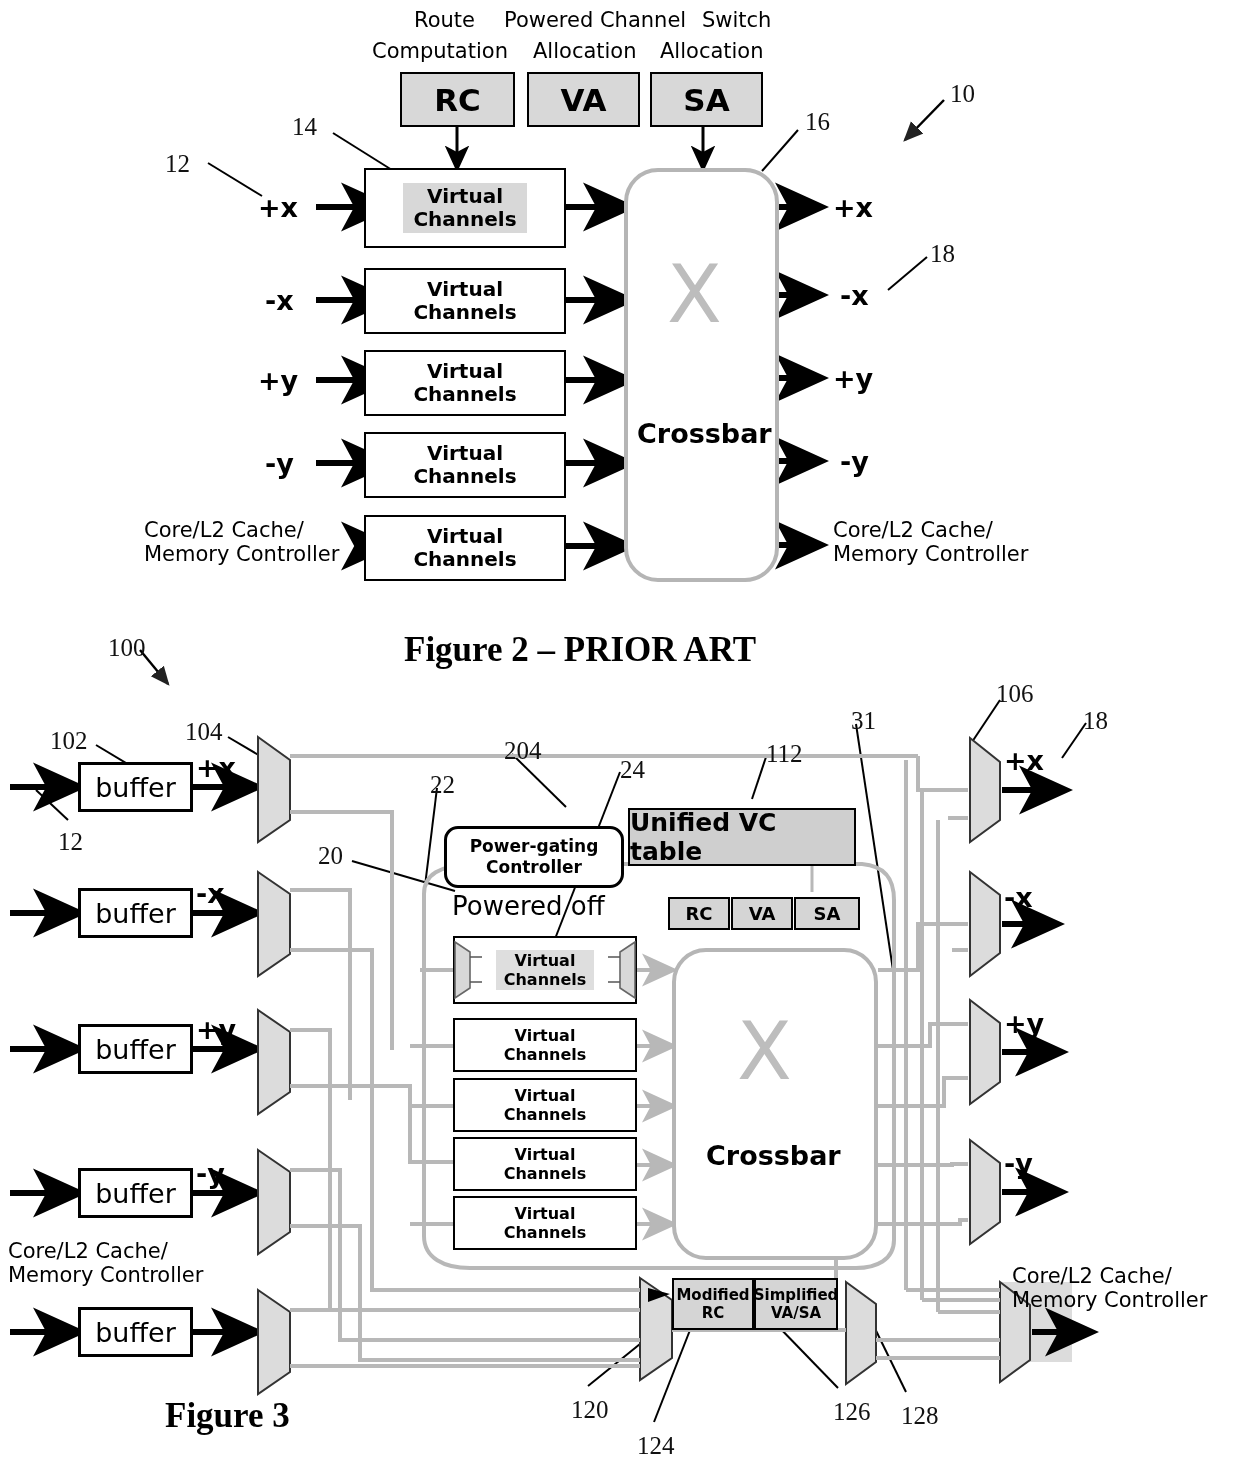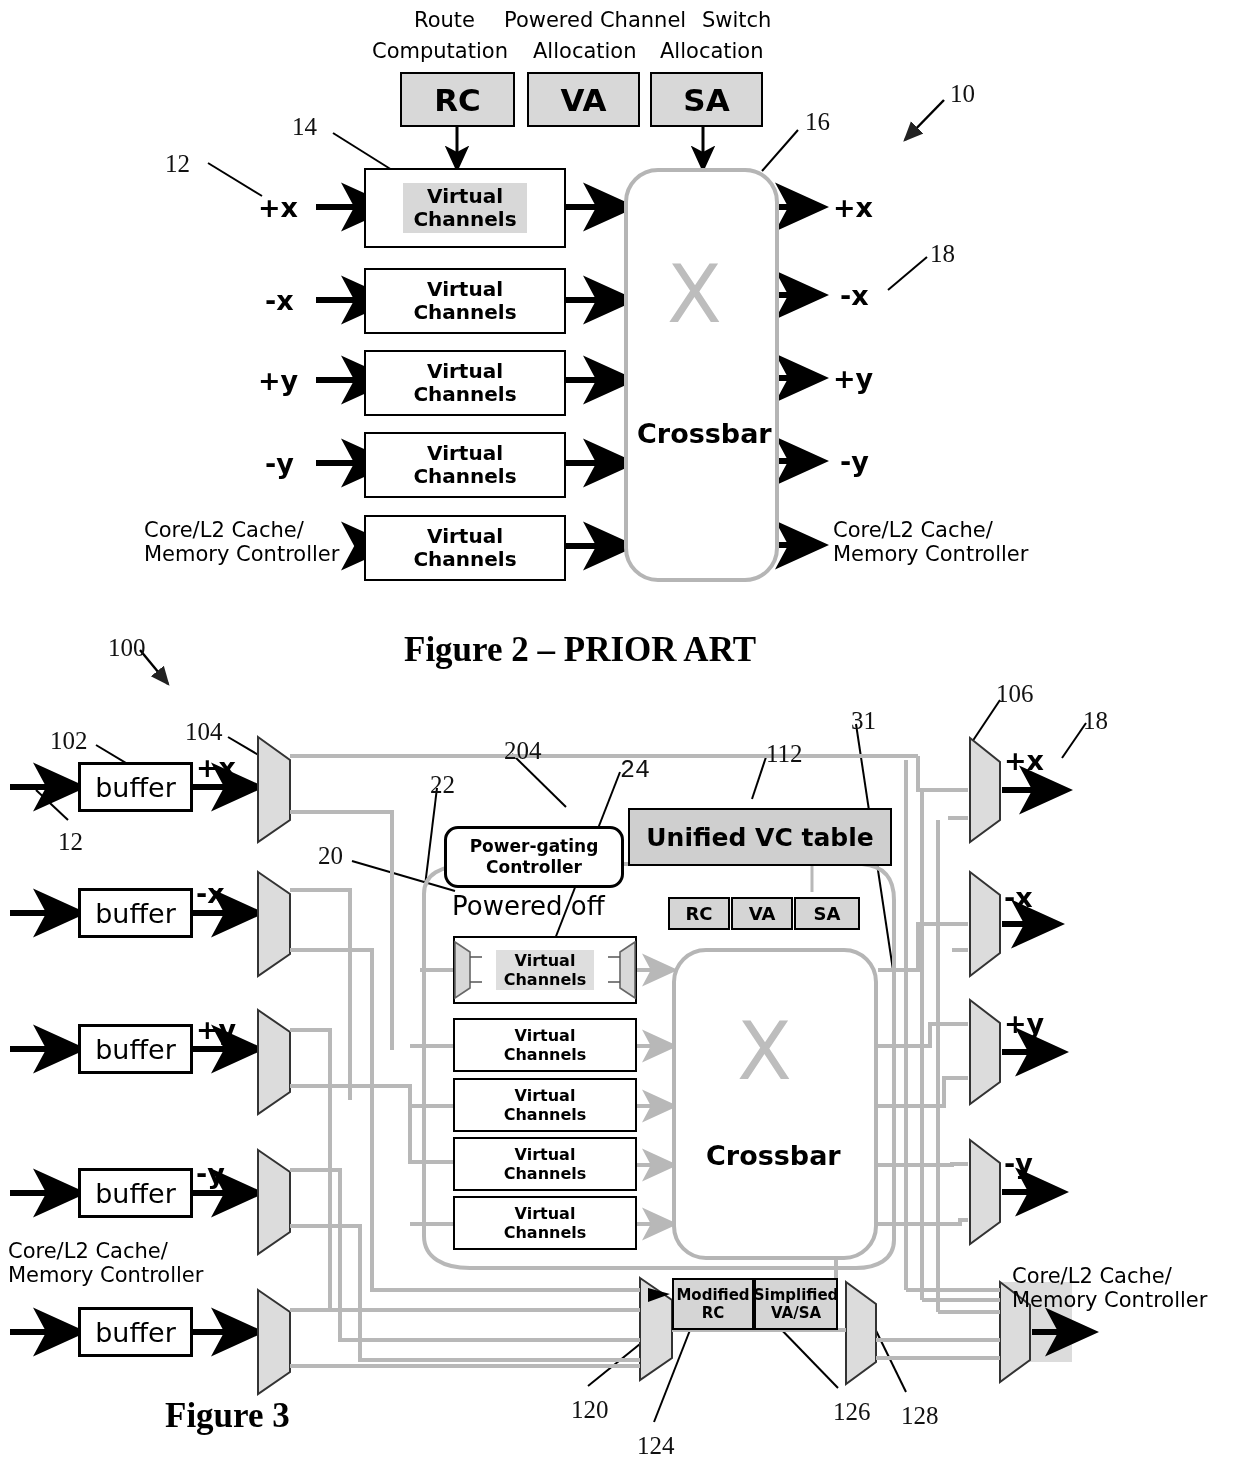--- a/index.html
+++ b/index.html
@@ -412,21 +412,21 @@
 
   <div class="figcap" style="left:404px; top:630px;">Figure 2 – PRIOR ART</div>
 
   <div class="refnum" style="left:108px; top:634px;">100</div>
   <div class="refnum" style="left:50px;  top:727px;">102</div>
   <div class="refnum" style="left:185px; top:718px;">104</div>
   <div class="refnum" style="left:58px;  top:828px;">12</div>
   <div class="refnum" style="left:318px; top:842px;">20</div>
   <div class="refnum" style="left:430px; top:771px;">22</div>
   <div class="refnum" style="left:504px; top:737px;">204</div>
-  <div class="refnum" style="left:620px; top:756px;font-family:Liberation Mono, monospace;">24</div>
+  <div class="refnum" style="left:620px; top:756px;">24</div>
   <div class="refnum" style="left:766px; top:740px;">112</div>
   <div class="refnum" style="left:851px; top:707px;">31</div>
   <div class="refnum" style="left:996px; top:680px;">106</div>
   <div class="refnum" style="left:1083px; top:707px;">18</div>
   <div class="refnum" style="left:745px; top:986px;">26</div>
   <div class="refnum" style="left:571px; top:1396px;">120</div>
   <div class="refnum" style="left:637px; top:1432px;">124</div>
   <div class="refnum" style="left:833px; top:1398px;">126</div>
   <div class="refnum" style="left:901px; top:1402px;">128</div>
 
@@ -441,21 +441,21 @@
   <div class="axis" style="left:196px; top:1014px;">+y</div>
   <div class="axis" style="left:196px; top:1158px;">-y</div>
   <div class="lbl" style="left:8px; top:1239px; white-space:pre;">Core/L2 Cache/
 Memory Controller</div>
 
   <div class="roundbox" style="left:444px; top:808px; width:180px; height:62px;">
     <span>Power-gating</span>
     <span>Controller</span>
   </div>
 
-  <div class="greybar" style="left:628px; top:808px; width:264px; height:58px;">Unified VC  table</div>
+  <div class="greybar" style="left:628px; top:808px; width:228px; height:58px;">Unified VC  table</div>
 
   <div class="poweroff" style="left:452px; top:891px;">Powered off</div>
 
   <div class="minibox" style="left:668px; top:897px; width:62px; height:33px;">RC</div>
   <div class="minibox" style="left:731px; top:897px; width:62px; height:33px;">VA</div>
   <div class="minibox" style="left:794px; top:897px; width:66px; height:33px;">SA</div>
 
   <div class="vcbox small" style="left:453px; top:936px; width:184px; height:68px;">
     <div style="position:relative; z-index:2; background:#dedede; padding:1px 8px;">
       <span>Virtual</span><br>

